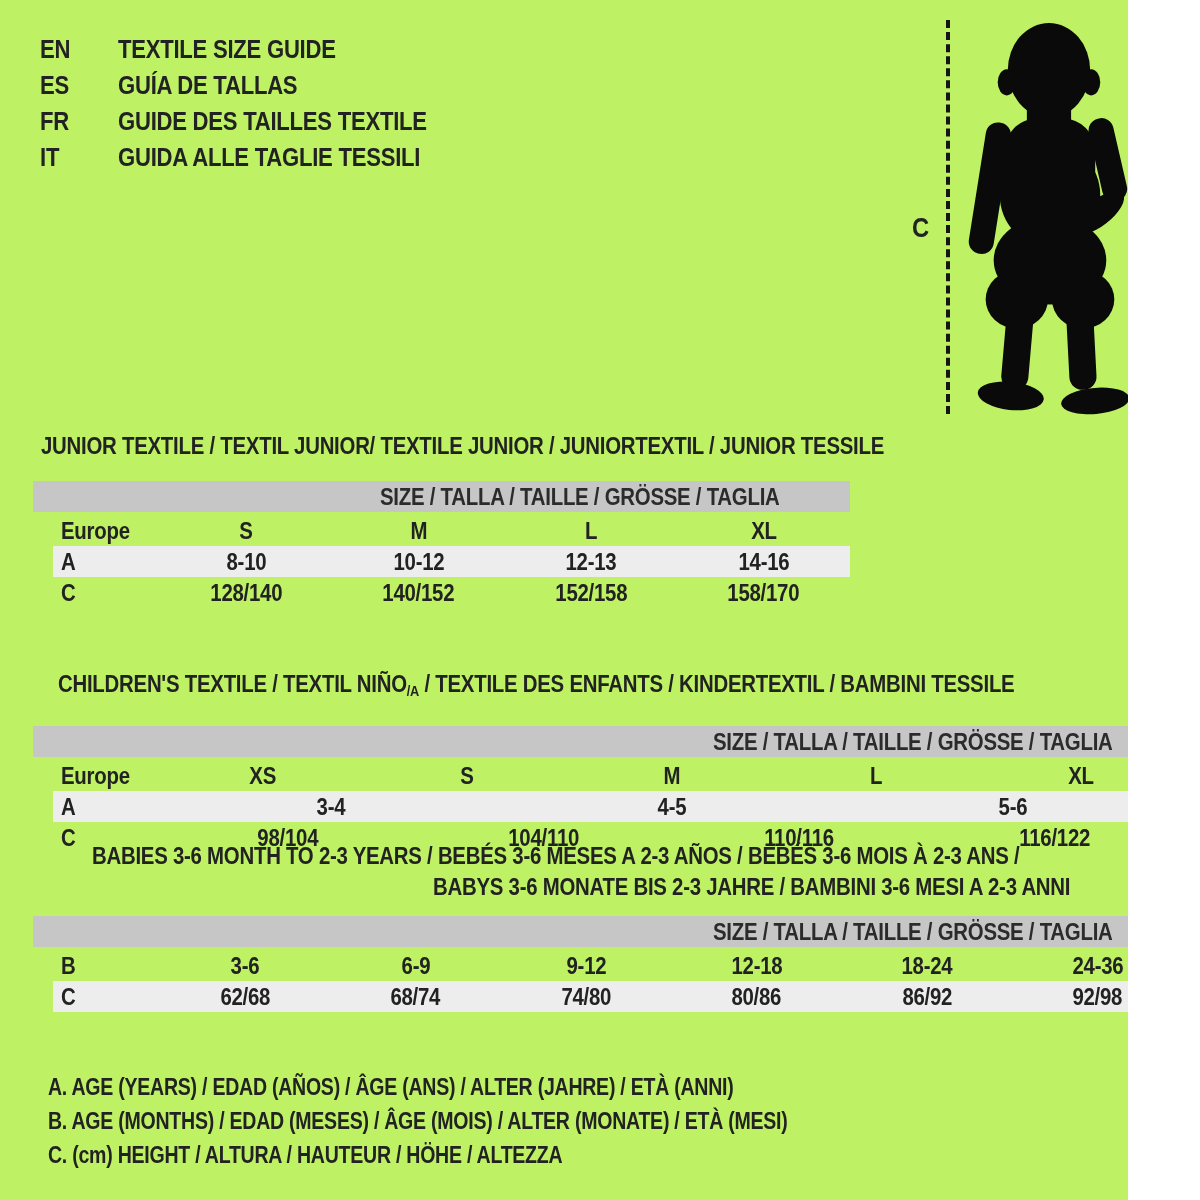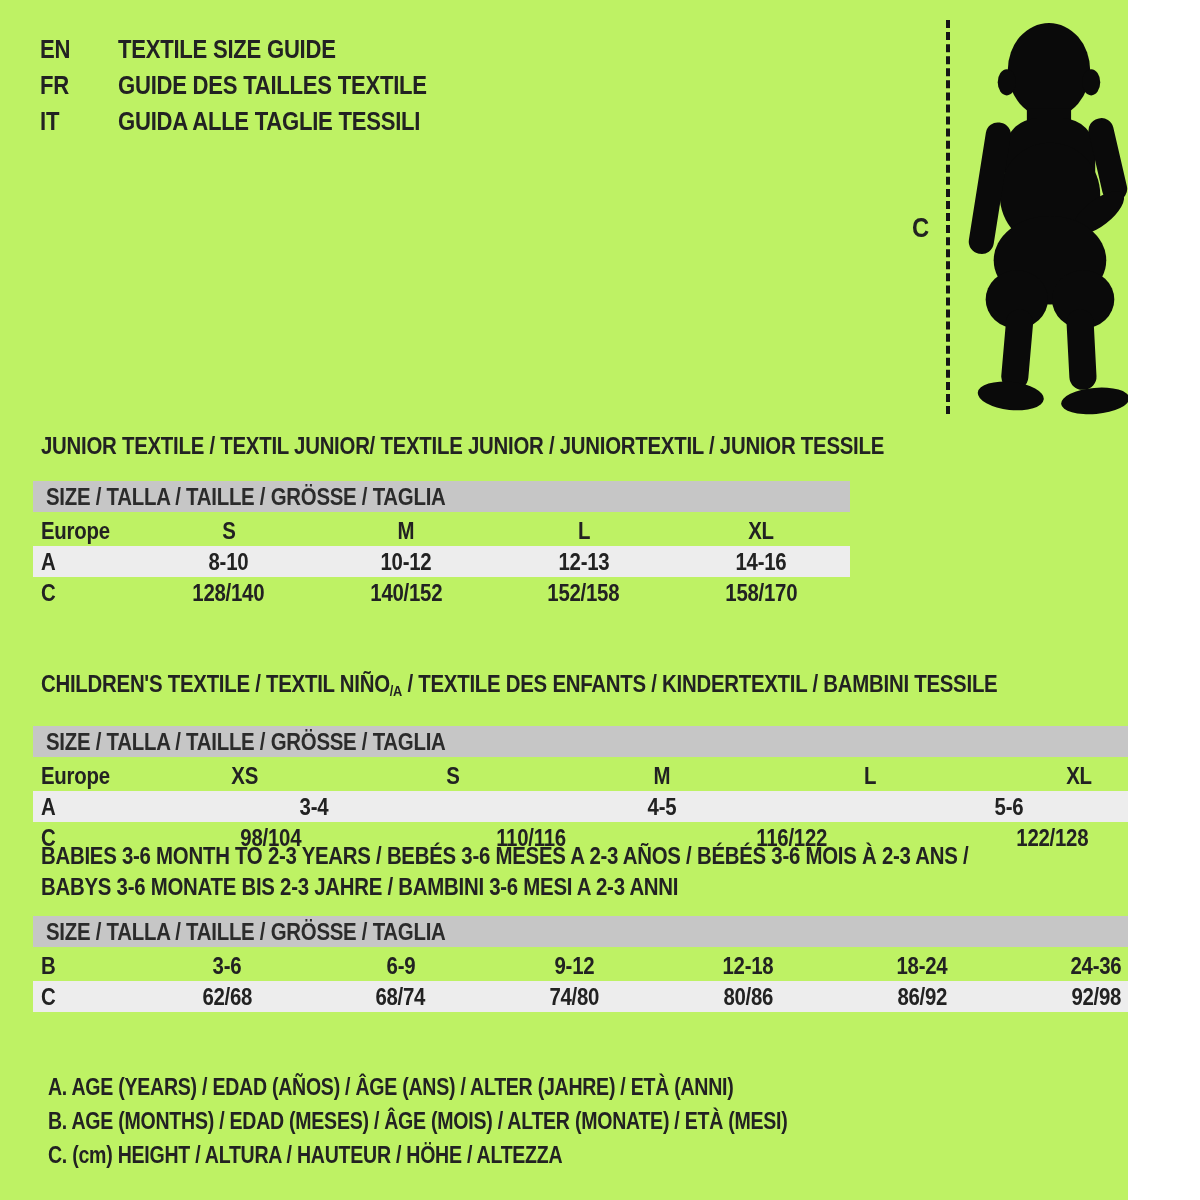--- a/index.html
+++ b/index.html
@@ -26,42 +26,43 @@
   .dash-line{position:absolute;left:946px;top:20px;height:394px;width:0;border-left:4px dashed #151515;}
   .measure-label{position:absolute;left:912px;top:212px;font-size:28px;}
   .figure-svg{position:absolute;left:958px;top:16px;}
 
   
   .size-section{position:absolute;left:33px;}
   .sec-junior{top:430px;width:817px;}
   .sec-children{top:668px;width:1150px;}
   .sec-babies{top:840px;width:1150px;}
   .table-title{margin-left:8px;font-size:24px;}
-  .title-line{line-height:31px;}
+  .title-line{line-height:31px;text-align:right;}
   .subsz{font-size:15px;vertical-align:-4px;}
   .size-band{margin-top:20px;height:31px;line-height:31px;background:var(--band);
-    padding-left:13px;font-size:24px;color:#2b2b2b;}
+    padding-left:13px;font-size:24px;color:#2b2b2b;text-align:right;}
   .sec-babies .size-band{margin-top:14px;}
   .rows{margin-top:3px;}
-  .trow{display:flex;height:31px;line-height:31px;font-size:24px;}
+  .trow{display:flex;height:31px;line-height:31px;font-size:24px;margin-left:20px;}
   .trow.shaded{background:var(--shade);}
   .row-label{width:107px;padding-left:8px;box-sizing:border-box;flex:0 0 auto;}
   .cell{flex:1 1 0;text-align:center;}
 
   
   .legend{position:absolute;left:48px;top:1070px;font-size:23px;}
   .legend-line{height:34px;line-height:34px;}
 </style>
 </head>
 <body>
 
 <div class="canvas">
 
   <div class="lang-list">
       <div class="lang-row"><span class="lang-code cond">EN</span><span class="lang-title cond">TEXTILE SIZE GUIDE</span></div>
+      <div class="lang-row"><span class="lang-code cond">ES</span><span class="lang-title cond">GUÍA DE TALLAS</span></div>
       <div class="lang-row"><span class="lang-code cond">FR</span><span class="lang-title cond">GUIDE DES TAILLES TEXTILE</span></div>
       <div class="lang-row"><span class="lang-code cond">IT</span><span class="lang-title cond">GUIDA ALLE TAGLIE TESSILI</span></div>
     </div>
 
   <div class="dash-line"></div>
   <div class="measure-label cond">C</div>
   <svg class="figure-svg" width="192" height="402" viewBox="0 0 190 400" aria-hidden="true">
     <g fill="#0a0a0a" class="sil">
       <ellipse cx="90" cy="54" rx="41" ry="47"></ellipse>
       <ellipse cx="48" cy="66" rx="9" ry="13"></ellipse>
@@ -128,23 +129,23 @@
         </div>
         <div class="trow shaded">
           <span class="row-label"><span class="cond">A</span></span>
           <span class="cell"><span class="cond">3-4</span></span>
           <span class="cell"><span class="cond">4-5</span></span>
           <span class="cell"><span class="cond">5-6</span></span>
         </div>
         <div class="trow">
           <span class="row-label"><span class="cond">C</span></span>
           <span class="cell"><span class="cond">98/104</span></span>
+          <span class="cell"><span class="cond">104/110</span></span>
           <span class="cell"><span class="cond">110/116</span></span>
           <span class="cell"><span class="cond">116/122</span></span>
-          <span class="cell"><span class="cond">122/128</span></span>
         </div>
       </div>
   </div>
 
   <div class="size-section sec-babies">
     <div class="table-title">
         <div class="title-line"><span class="cond">BABIES 3-6 MONTH TO 2-3 YEARS / BEBÉS 3-6 MESES A 2-3 AÑOS / BÉBÉS 3-6 MOIS À 2-3 ANS /</span></div>
         <div class="title-line"><span class="cond">BABYS 3-6 MONATE BIS 2-3 JAHRE / BAMBINI 3-6 MESI A 2-3 ANNI</span></div>
       </div>
     <div class="size-band"><span class="cond">SIZE / TALLA / TAILLE / GRÖSSE / TAGLIA</span></div>

